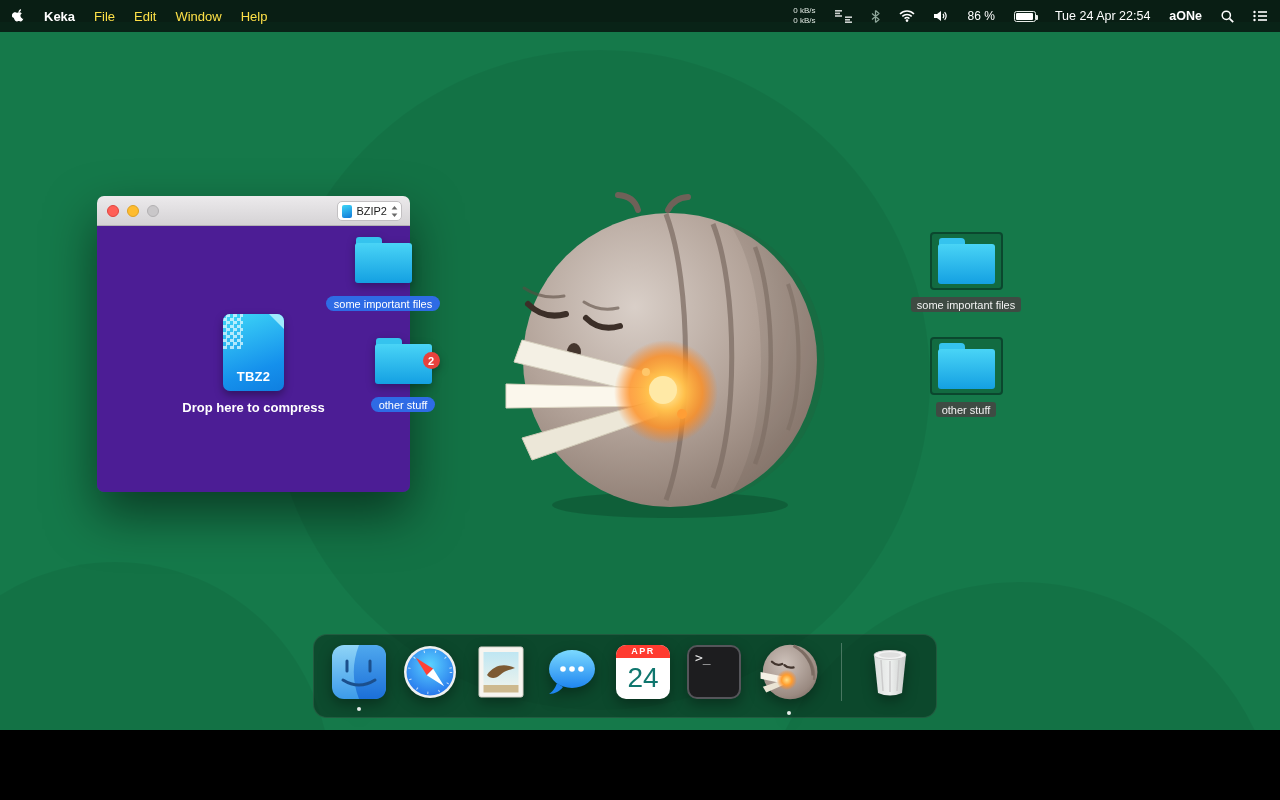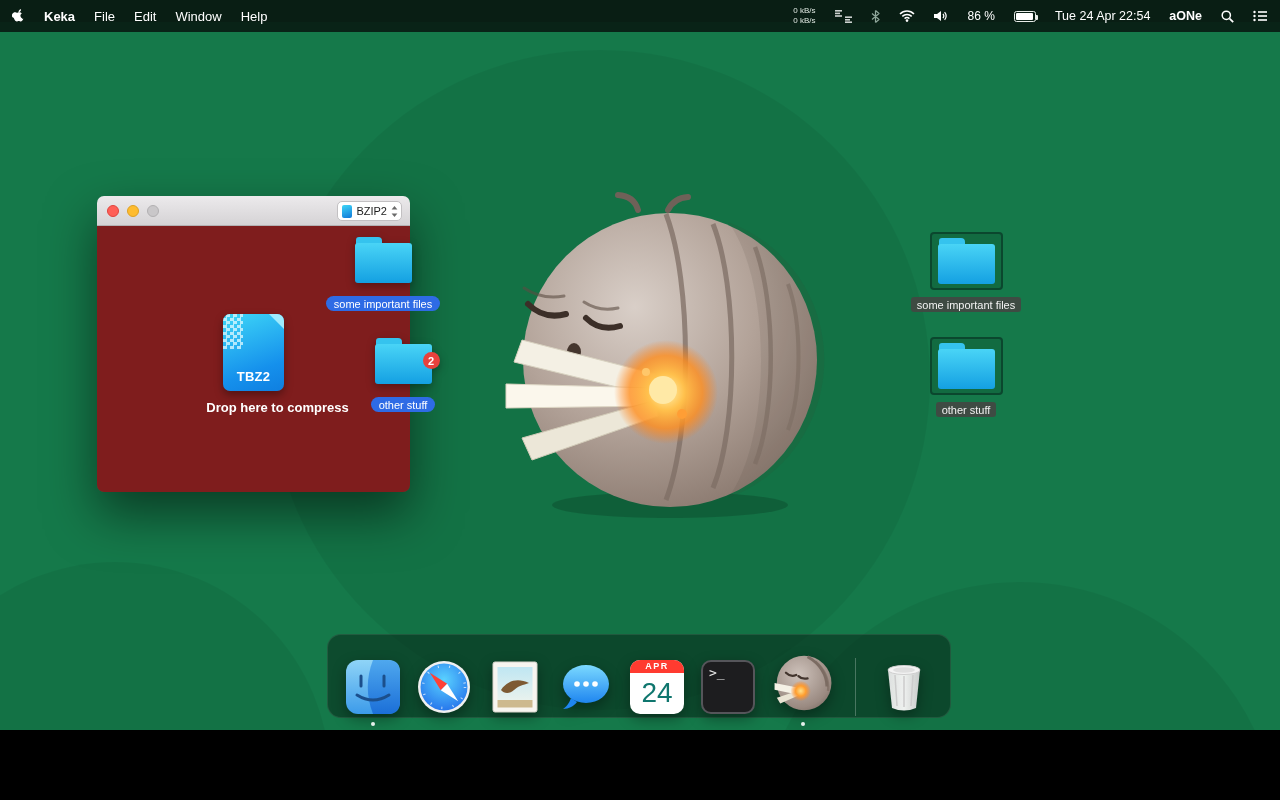--- a/index.html
+++ b/index.html
@@ -11,21 +11,21 @@
 
   
   .menubar {
     position:absolute; top:0; left:0; right:0; height:22px;
     background:rgba(9,31,21,0.96);
     display:flex; justify-content:space-between; align-items:center;
     padding:16px 12px; color:#fff; font-size:13px; z-index:50;
   }
   .mb-left { display:flex; align-items:center; gap:19px; }
   .mb-app { font-weight:bold; }
-  .mb-item { color:#ffffff; }
+  .mb-item { color:#fde047; }
   .mb-right { display:flex; align-items:center; gap:19px; font-size:12px; }
   .net { display:flex; flex-direction:column; align-items:flex-end; font-size:8px; line-height:1.25; color:#dfe8e2; }
   .mb-user { font-weight:bold; font-size:12.5px; }
   .mb-clock { font-size:12.5px; }
   .battery-shell { position:relative; width:22px; height:11px; border:1px solid #e8ede9; border-radius:2.5px; }
   .battery-fill { position:absolute; left:1px; top:1px; bottom:1px; width:86%; background:#fff; border-radius:1px; }
   .battery-nub { position:absolute; right:-3px; top:3px; width:2px; height:5px; background:#e8ede9; border-radius:0 1px 1px 0; }
   .mb-icon { display:flex; align-items:center; }
 
   
@@ -50,21 +50,21 @@
   .light.red { background:#ff5f57; border:0.5px solid #e0443e; }
   .light.yellow { background:#febc2e; border:0.5px solid #dea123; }
   .light.gray { background:#c9c7c9; border:0.5px solid #b2b0b2; }
   .format-select {
     position:absolute; right:8px; top:5px; height:20px;
     background:#fff; border:1px solid #c2c0c2; border-radius:5px;
     display:flex; align-items:center; gap:4px; padding:0 3px 0 4px;
     font-size:11px; color:#1c1c1c;
   }
   .mini-doc { width:10px; height:13px; border-radius:2px; background:linear-gradient(160deg,#3ed6f7,#1178d8); }
-  .kw-body { position:absolute; top:30px; left:0; right:0; bottom:0; background:#7f1d1d; border-radius:0 0 7px 7px;padding-left:24px; }
+  .kw-body { position:absolute; top:30px; left:0; right:0; bottom:0; background:#4c1d95; border-radius:0 0 7px 7px; }
   .tbz2 {
     position:absolute; left:126px; top:88px; width:61px; height:77px; border-radius:7px;
     background:linear-gradient(160deg,#3ed6f7 0%, #1590ec 70%, #0f7fe0 100%);
     box-shadow:0 4px 8px rgba(0,0,0,0.35);
   }
   .tbz2::before {
     content:""; position:absolute; left:0; top:0; width:20px; height:35px;
     background:repeating-conic-gradient(rgba(220,248,255,0.9) 0% 25%, transparent 0% 50%) 0 0 / 7px 7px;
     border-radius:7px 0 0 0; opacity:0.85;
   }
@@ -105,23 +105,23 @@
   .desk-label {
     margin-top:7px; background:rgba(66,72,66,0.92); color:#f2f2f2;
     font-size:11px; padding:1.5px 6px; border-radius:3px; white-space:nowrap;
   }
 
   
   .mascot { position:absolute; left:470px; top:170px; width:360px; height:330px; z-index:2; }
 
   
   .dock {
-    position:absolute; left:327px; top:612px; width:624px; height:84px;
+    position:absolute; left:313px; top:612px; width:624px; height:84px;
     background:rgba(8,38,24,0.55); border:1px solid rgba(255,255,255,0.09);
-    border-radius:14px; display:flex; align-items:flex-end; padding:1px 16px; gap:13px; z-index:10;
+    border-radius:14px; display:flex; align-items:flex-start; padding:8px 16px; gap:13px; z-index:10;
   }
   .dock-icon { width:58px; height:58px; position:relative; filter:drop-shadow(0 5px 7px rgba(0,0,0,0.35)); }
   .dock-icon svg { width:100%; height:100%; display:block; }
   .dock-icon.keka-ic { width:66px; height:66px; margin-top:-4px; }
   .run-dot { position:absolute; left:50%; bottom:-10px; transform:translateX(-50%); width:4px; height:4px; border-radius:50%; background:rgba(255,255,255,0.9); }
   .dock-sep { width:1px; height:58px; background:rgba(255,255,255,0.25); margin:0 6px; }
   .cal { width:54px; height:54px; margin:2px; background:#fff; border-radius:10px; overflow:hidden; text-align:center; }
   .cal-top { background:#ff3b30; color:#fff; font-size:9px; font-weight:bold; height:13px; line-height:13px; letter-spacing:1.5px; }
   .cal-day { color:#0f766e; font-size:28px; font-weight:400; line-height:39px; }
   .term {

